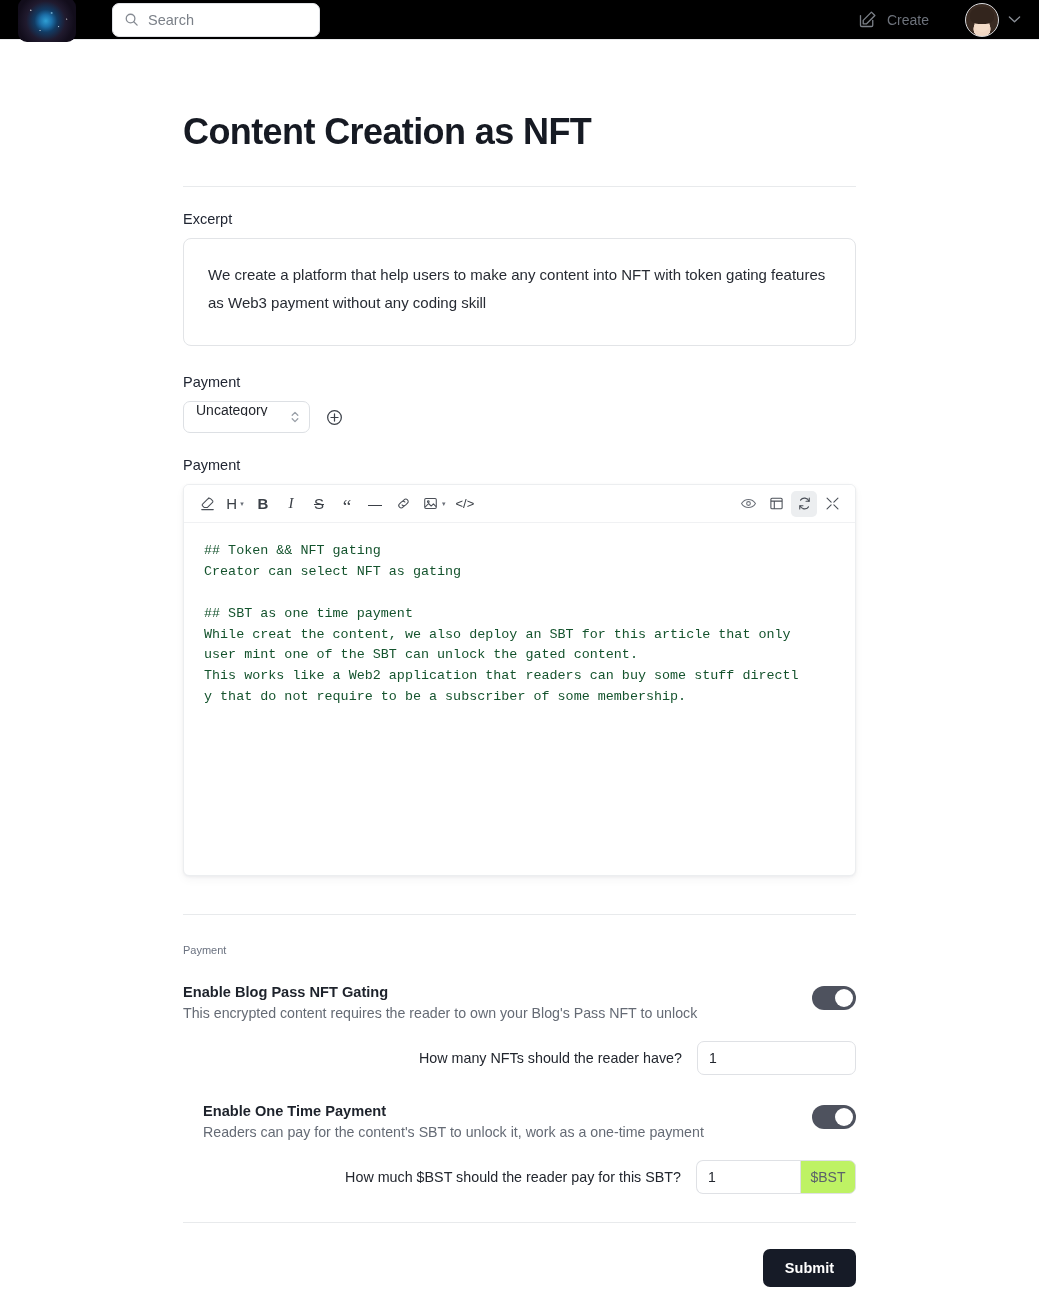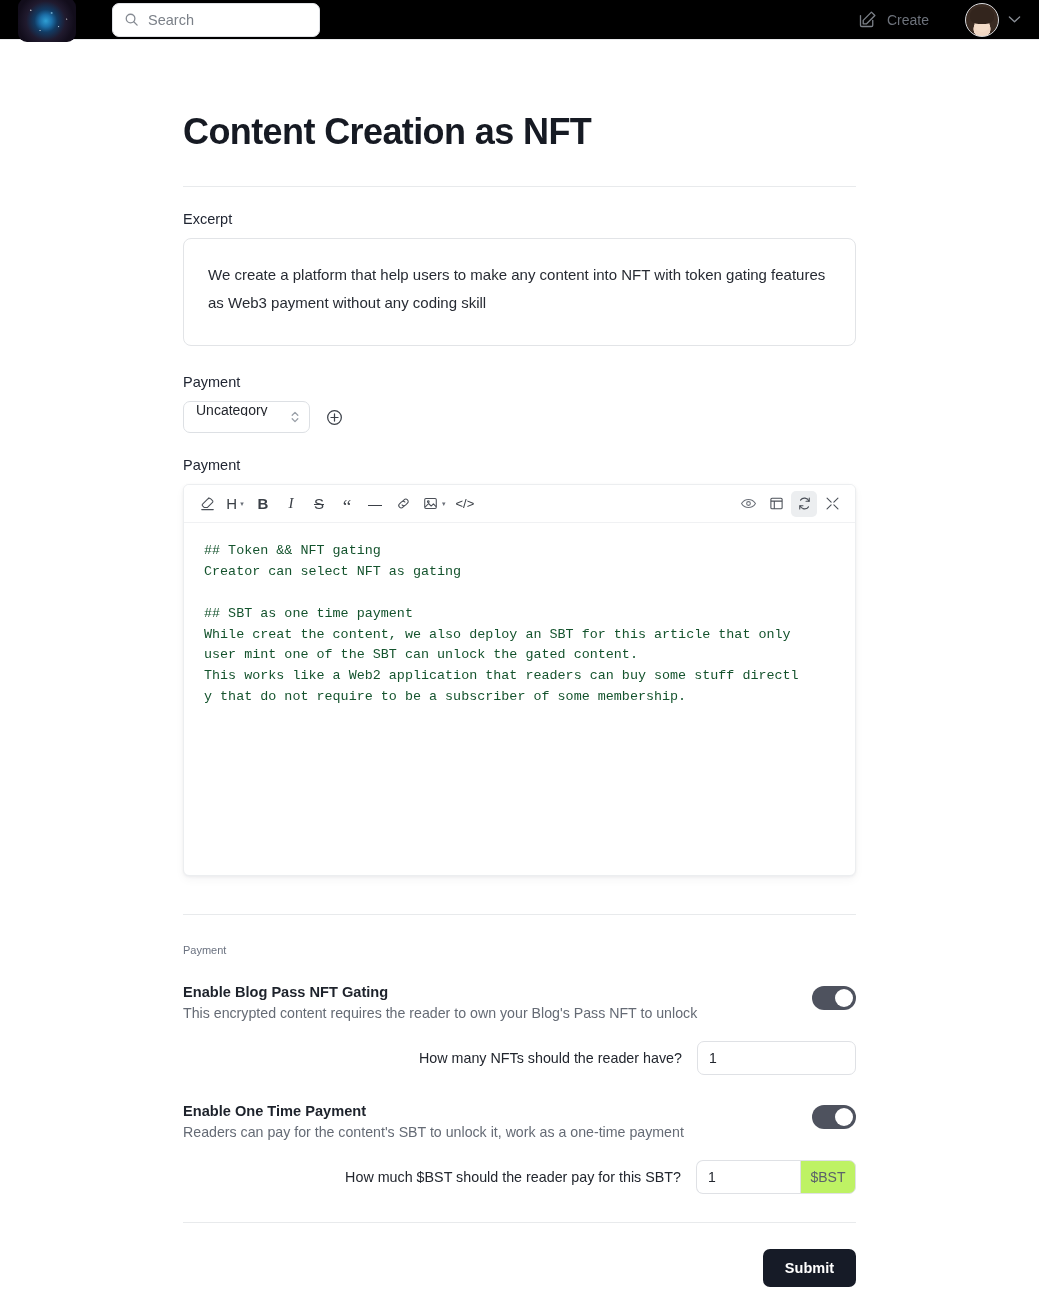--- a/index.html
+++ b/index.html
@@ -454,21 +454,21 @@
     <div class="pay-desc">This encrypted content requires the reader to own your Blog's Pass NFT to unlock</div>
     <button class="toggle">
       <span class="knob"></span>
     </button>
     <div class="pay-input-row">
       <span class="pay-q">How many NFTs should the reader have?</span>
       <input class="num-input" value="1" style="">
     </div>
   </div>
 
-  <div class="pay-block" style="margin-top:28px;">
+  <div class="pay-block" style="margin-top:28px;margin-left:20px;">
     <div class="pay-title">Enable One Time Payment</div>
     <div class="pay-desc">Readers can pay for the content's SBT to unlock it, work as a one-time payment</div>
     <button class="toggle">
       <span class="knob"></span>
     </button>
     <div class="pay-input-row">
       <span class="pay-q">How much $BST should the reader pay for this SBT?</span>
       <div class="input-group">
         <input class="num-input" value="1" style="">
         <span class="input-addon">$BST</span>

